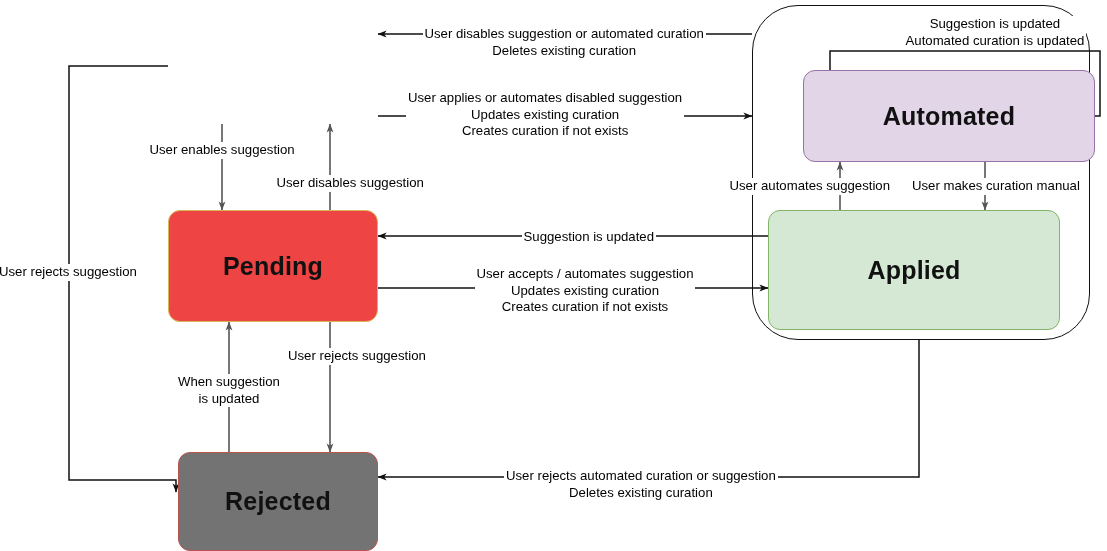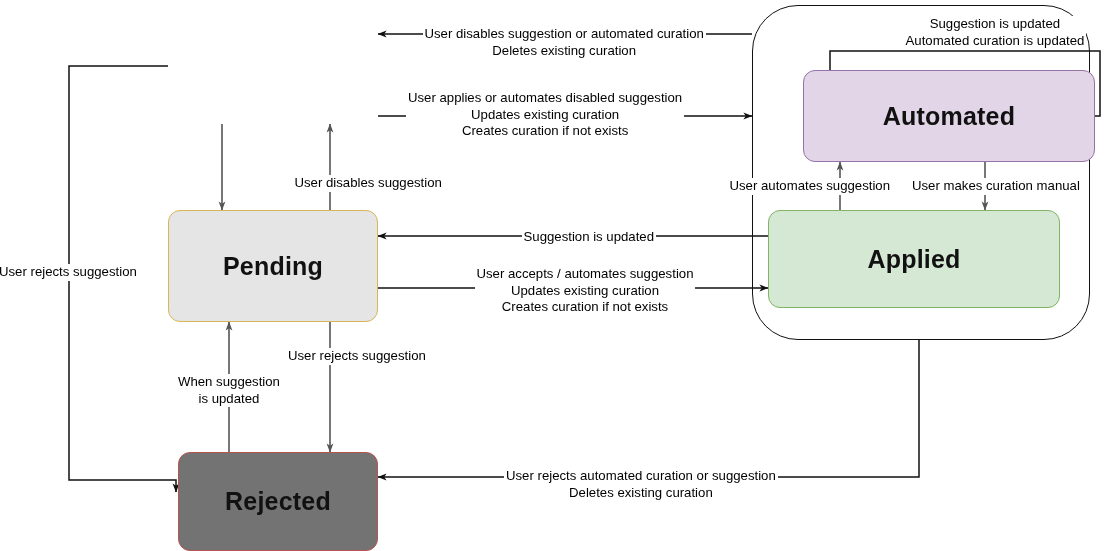--- a/index.html
+++ b/index.html
@@ -83,41 +83,42 @@
       <path d="M985,162 L985,210" marker-end="url(#ahg)"></path>
 
       <path d="M330,322 L330,452" marker-end="url(#ahg)"></path>
 
       <path d="M229,452 L229,322" marker-end="url(#ahg)"></path>
     </g>
   </svg>
 
   <div class="group-box" style="left: 752px; top: 5px; width: 338px; height: 335px; border-color: rgb(17, 17, 17);"></div>
 
-  <div class="node" style="left: 168px; top: 210px; width: 210px; height: 112px; background: #e5e5e5; border: 1.4px solid rgb(214, 182, 86);">
+  <div class="node" style="left: 168px; top: 210px; width: 210px; height: 112px; background: #ef4444; border: 1.4px solid rgb(214, 182, 86);">
     <span>Pending</span>
   </div>
   <div class="node" style="left: 178px; top: 452px; width: 200px; height: 99px; background: #737373; border: 1.4px solid rgb(184, 84, 80);">
     <span>Rejected</span>
   </div>
   <div class="node" style="left: 768px; top: 70px; width: 292px; height: 92px; background: rgb(225, 213, 231); border: 1.4px solid rgb(150, 115, 166); margin-left: 35px;">
     <span>Automated</span>
   </div>
-  <div class="node" style="left: 768px; top: 210px; width: 292px; height: 98px; background: rgb(213, 232, 212); border: 1.4px solid rgb(130, 179, 102);">
+  <div class="node" style="left: 768px; top: 210px; width: 292px; height: 120px; background: rgb(213, 232, 212); border: 1.4px solid rgb(130, 179, 102);">
     <span>Applied</span>
   </div>
 
   <div class="edge-label" style="left: 422.5px; top: 26px;">User disables suggestion or automated curation
 Deletes existing curation</div>
   <div class="edge-label" style="left: 406px; top: 90px;">User applies or automates disabled suggestion
 Updates existing curation
 Creates curation if not exists</div>
   <div class="edge-label" style="left: 903.5px; top: 16px;">Suggestion is updated
 Automated curation is updated</div>
-  <div class="edge-label" style="left: 274.5px; top: 175px; margin-left: 18px;">User disables suggestion</div>
+  <div class="edge-label" style="left: 147.5px; top: 142px;">User enables suggestion</div>
+  <div class="edge-label" style="left: 274.5px; top: 175px;">User disables suggestion</div>
   <div class="edge-label" style="left: 521.5px; top: 229px;">Suggestion is updated</div>
   <div class="edge-label" style="left: 474.5px; top: 266px;">User accepts / automates suggestion
 Updates existing curation
 Creates curation if not exists</div>
   <div class="edge-label" style="left: 910px; top: 178px;">User makes curation manual</div>
   <div class="edge-label" style="left: 727.5px; top: 178px;">User automates suggestion</div>
   <div class="edge-label" style="left: 286px; top: 348px;">User rejects suggestion</div>
   <div class="edge-label" style="left: 176px; top: 374px;">When suggestion
 is updated</div>
   <div class="edge-label" style="left: -3px; top: 264px;">User rejects suggestion</div>

